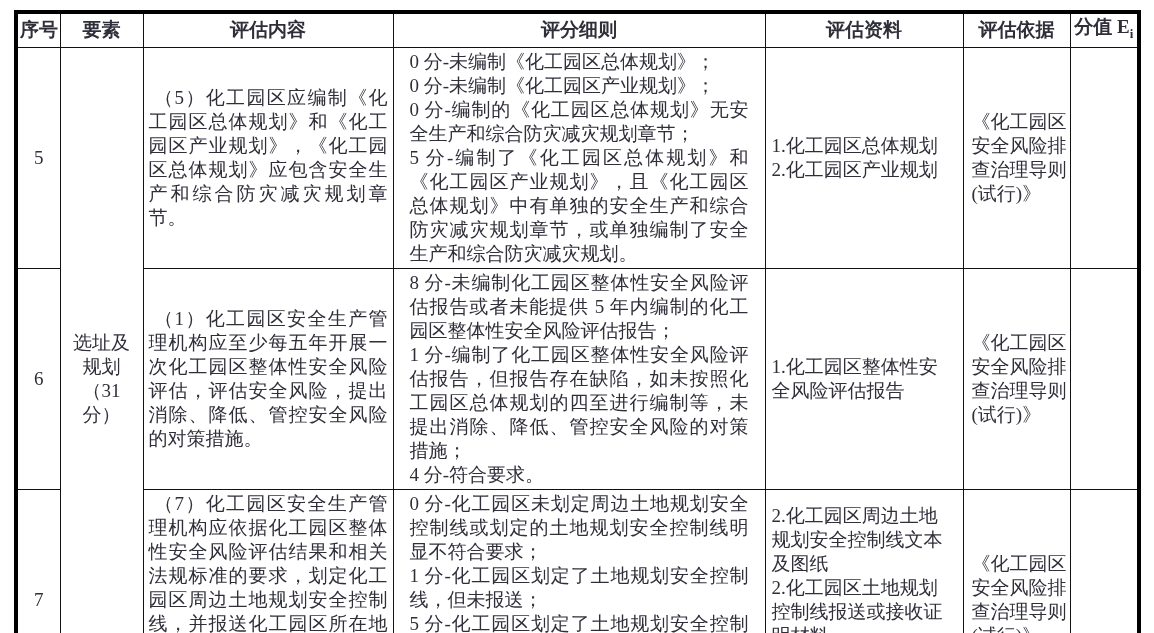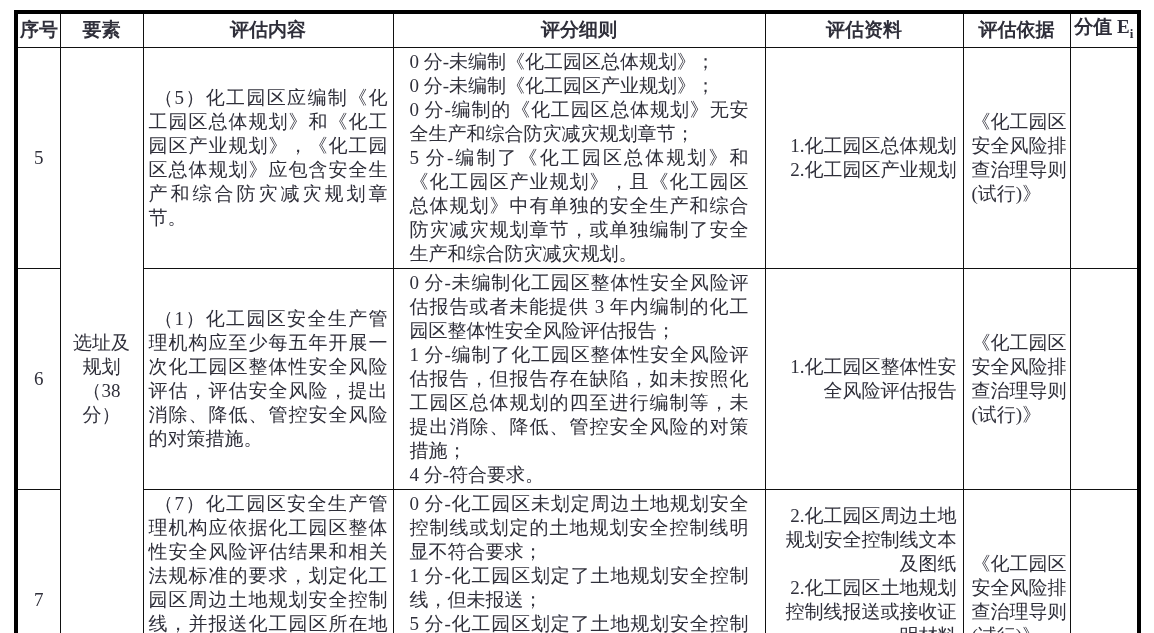--- a/index.html
+++ b/index.html
@@ -40,21 +40,21 @@
     text-justify: inter-ideograph;
     padding: 2px 5px;
   }
   td.c-content .para { text-indent: 0.3em; }
   td.c-scoring {
     text-align: justify;
     text-justify: inter-ideograph;
     padding: 2px 16px;
     vertical-align: middle;
   }
-  td.c-materials { padding: 2px 6px; text-align: right; }
+  td.c-materials { padding: 2px 6px; }
   td.c-basis { padding: 2px 8px; }
   td.c-basis .basis-text { width: 96px; margin: 16px auto; text-align: left; }
   td.c-score { }
   .row5 { height: 197px; }
   .row6 { height: 191px; }
   .row7 { height: 193px; }
 </style>
 </head>
 <body>
 
@@ -79,21 +79,21 @@
         <th><span>评估依据</span></th>
         <th><span>分值 E</span><sub>i</sub></th>
       </tr>
     </thead>
     <tbody>
       <tr class="row5">
         <td class="c-no">5</td>
         <td class="c-element" rowspan="3">
           <div>选址及</div>
           <div>规划</div>
-          <div>（38 分）</div>
+          <div>（31 分）</div>
         </td>
         <td class="c-content">
           <div class="para">（5）化工园区应编制《化工园区总体规划》和《化工园区产业规划》，《化工园区总体规划》应包含安全生产和综合防灾减灾规划章节。</div>
         </td>
         <td class="c-scoring">
           <div>0 分-未编制《化工园区总体规划》；</div>
           <div>0 分-未编制《化工园区产业规划》；</div>
           <div>0 分-编制的《化工园区总体规划》无安全生产和综合防灾减灾规划章节；</div>
           <div>5 分-编制了《化工园区总体规划》和《化工园区产业规划》，且《化工园区总体规划》中有单独的安全生产和综合防灾减灾规划章节，或单独编制了安全生产和综合防灾减灾规划。</div>
         </td>
@@ -105,21 +105,21 @@
           <div class="basis-text">《化工园区安全风险排查治理导则(试行)》</div>
         </td>
         <td class="c-score"></td>
       </tr>
       <tr class="row6">
         <td class="c-no">6</td>
         <td class="c-content">
           <div class="para">（1）化工园区安全生产管理机构应至少每五年开展一次化工园区整体性安全风险评估，评估安全风险，提出消除、降低、管控安全风险的对策措施。</div>
         </td>
         <td class="c-scoring">
-          <div>0 分-未编制化工园区整体性安全风险评估报告或者未能提供 3 年内编制的化工园区整体性安全风险评估报告；</div>
+          <div>8 分-未编制化工园区整体性安全风险评估报告或者未能提供 5 年内编制的化工园区整体性安全风险评估报告；</div>
           <div>1 分-编制了化工园区整体性安全风险评估报告，但报告存在缺陷，如未按照化工园区总体规划的四至进行编制等，未提出消除、降低、管控安全风险的对策措施；</div>
           <div>4 分-符合要求。</div>
         </td>
         <td class="c-materials">
           <div>1.化工园区整体性安全风险评估报告</div>
         </td>
         <td class="c-basis">
           <div class="basis-text">《化工园区安全风险排查治理导则(试行)》</div>
         </td>
         <td class="c-score"></td>

